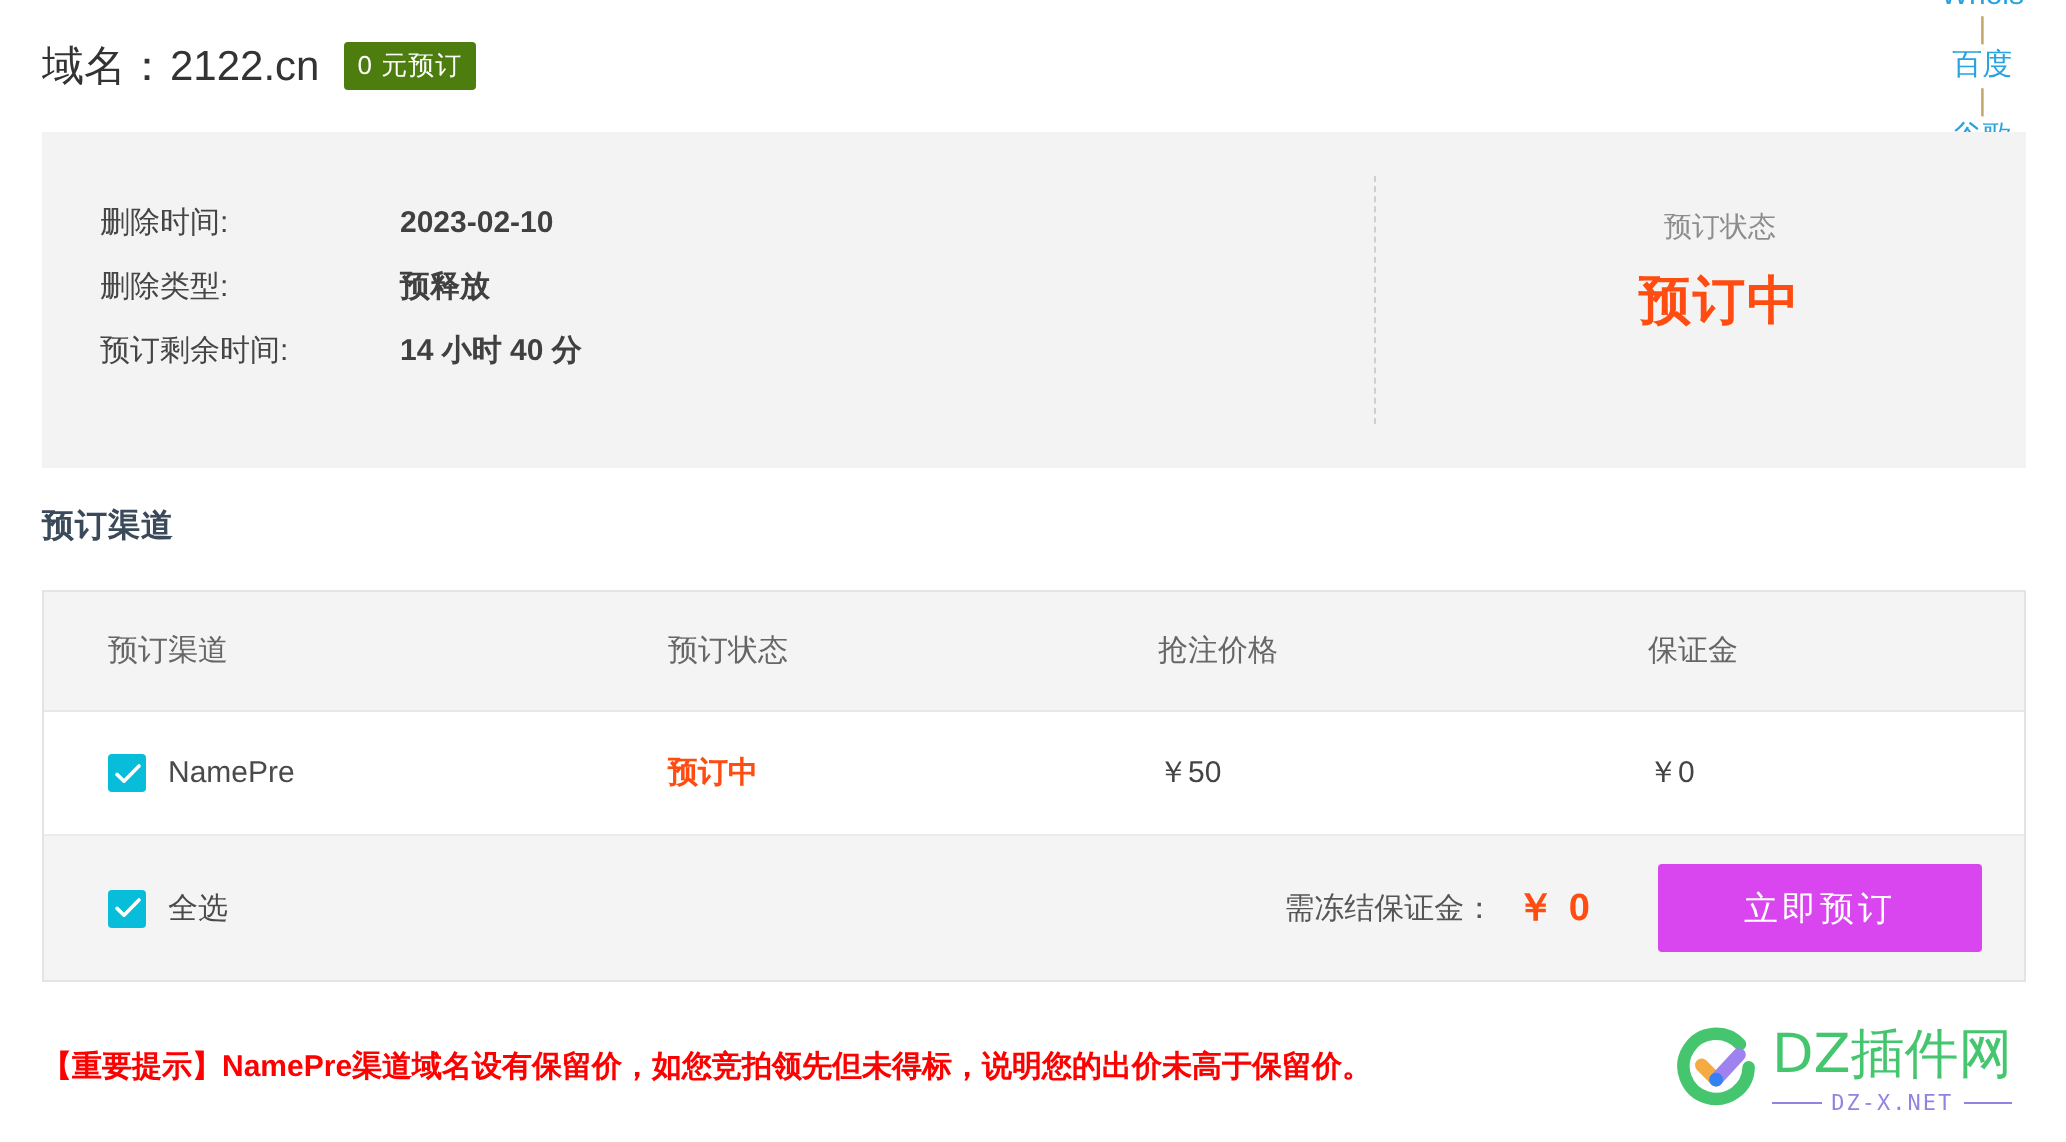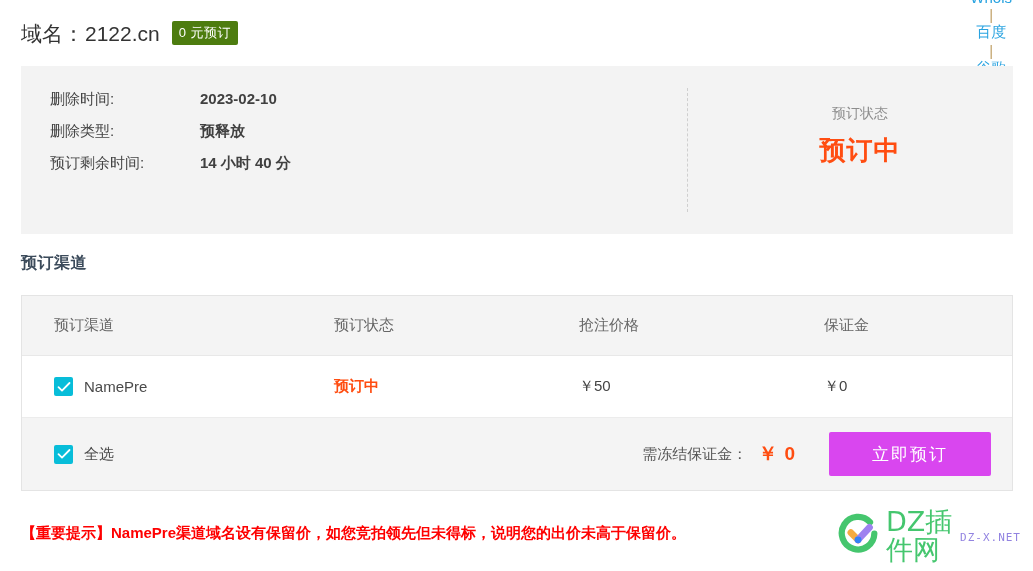--- a/index.html
+++ b/index.html
@@ -72,21 +72,21 @@
     left: 21px;
     top: 66px;
     width: 992px;
     height: 168px;
     background: #f3f3f3;
     box-sizing: border-box;
   }
   .info-left {
     position: absolute;
     left: 29px;
-    top: 24px;
+    top: 36px;
   }
   .info-row {
     display: flex;
     align-items: baseline;
     height: 32px;
     font-size: 15px;
     color: #454545;
   }
   .info-key {
     width: 150px;
@@ -267,21 +267,21 @@
     width: 190px;
     height: 56px;
     display: flex;
     align-items: center;
     opacity: 0.97;
   }
   .wm-mark { width: 46px; height: 46px; flex: 0 0 auto; }
   .wm-text {
     margin-left: 4px;
     display: flex;
-    flex-direction: row;
+    flex-direction: column;
     justify-content: center;
   }
   .wm-title {
     font-size: 27px;
     color: #3fc56a;
     line-height: 28px;
     letter-spacing: 0px;
     font-family: "DejaVu Sans", sans-serif;
   }
   .wm-sub {

